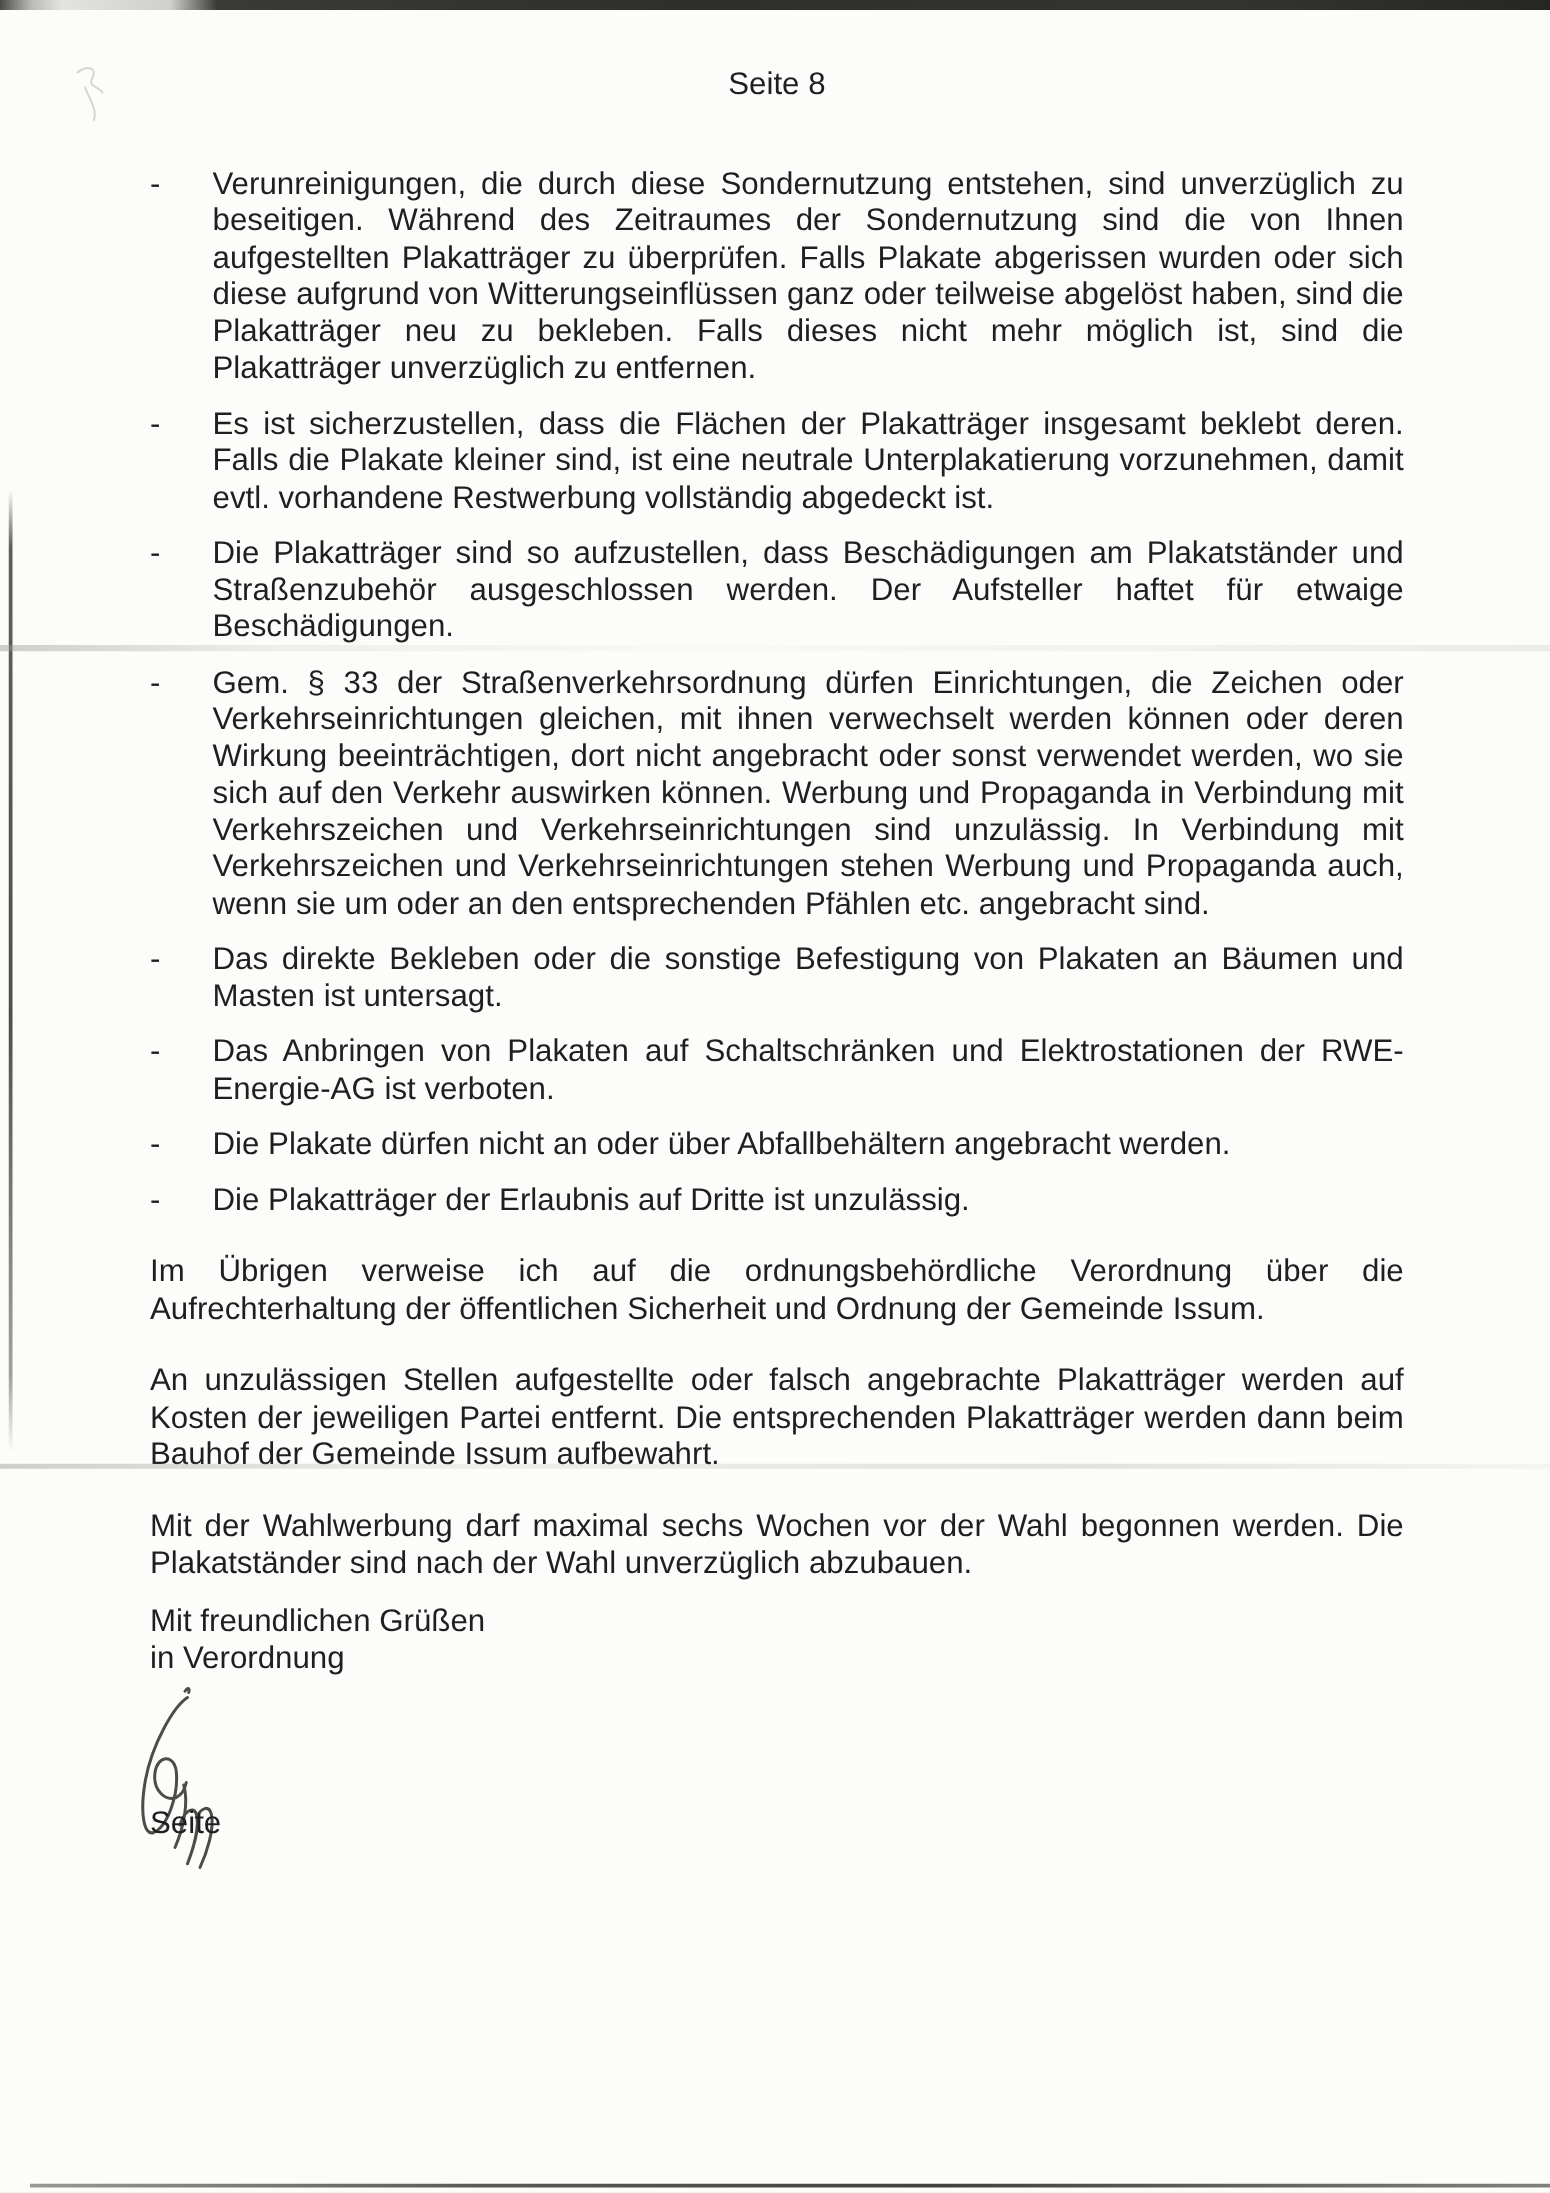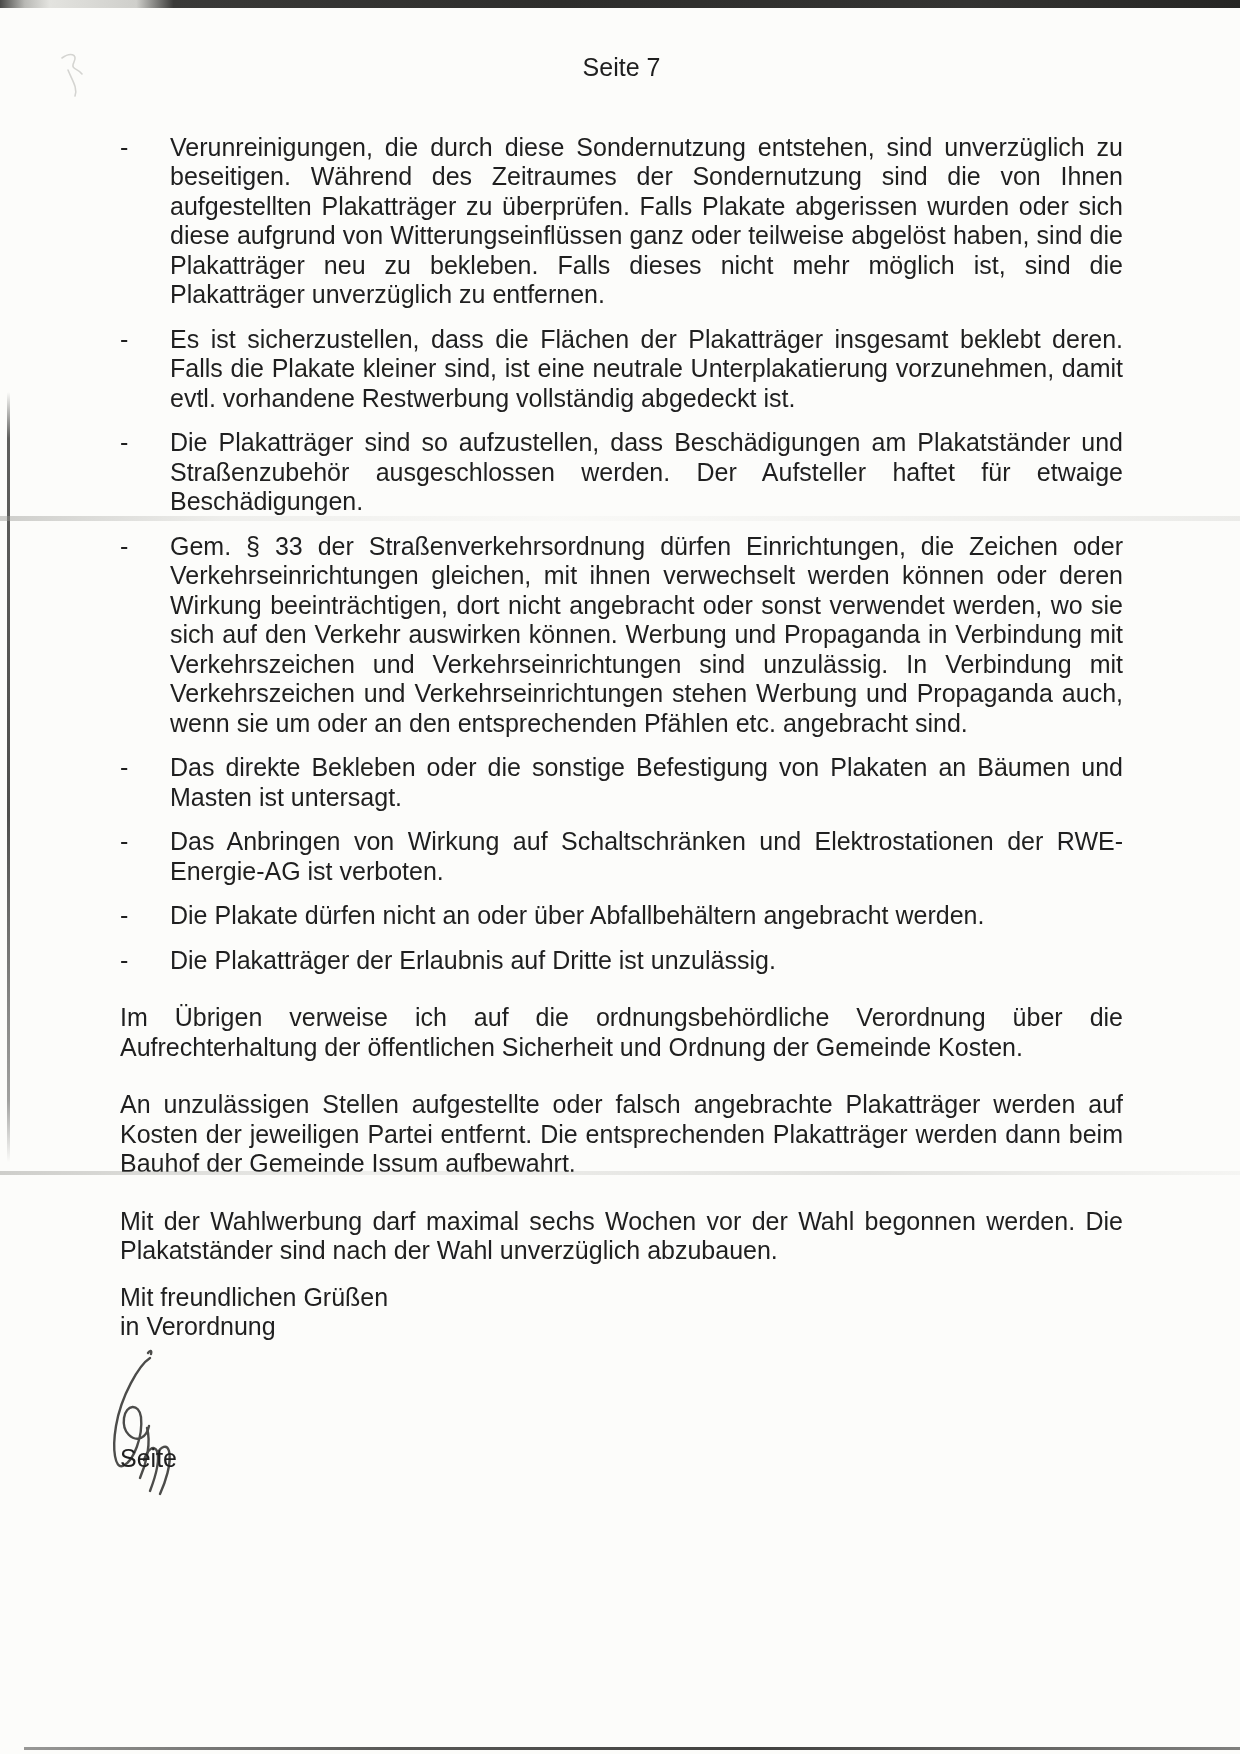--- a/index.html
+++ b/index.html
@@ -125,21 +125,21 @@
 
 <div class="page">
 
   <div class="scan-edge-top"></div>
   <svg class="scan-smudge" viewBox="0 0 60 70">
     <path d="M14 18 C 22 12, 30 14, 26 22 C 22 30, 30 28, 34 34 M 20 30 C 24 40, 30 48, 27 56" fill="none" stroke="#b5b5b0" stroke-width="1.6" stroke-linecap="round"></path>
   </svg>
 
   <div class="content">
 
-    <div class="page-number">Seite 7</div>
+    <div class="page-number">Seite 8</div>
 
     <div class="bullet-item">
       <span class="bullet-marker">-</span>
       <p class="bullet-text">Verunreinigungen, die durch diese Sondernutzung entstehen, sind unverzüglich zu beseitigen. Während des Zeitraumes der Sondernutzung sind die von Ihnen aufgestellten Plakatträger zu überprüfen. Falls Plakate abgerissen wurden oder sich diese aufgrund von Witterungseinflüssen ganz oder teilweise abgelöst haben, sind die Plakatträger neu zu bekleben. Falls dieses nicht mehr möglich ist, sind die Plakatträger unverzüglich zu entfernen.</p>
     </div>
     <div class="bullet-item">
       <span class="bullet-marker">-</span>
       <p class="bullet-text">Es ist sicherzustellen, dass die Flächen der Plakatträger insgesamt beklebt deren. Falls die Plakate kleiner sind, ist eine neutrale Unterplakatierung vorzunehmen, damit evtl. vorhandene Restwerbung vollständig abgedeckt ist.</p>
     </div>
     <div class="bullet-item">
@@ -149,32 +149,32 @@
     <div class="bullet-item">
       <span class="bullet-marker">-</span>
       <p class="bullet-text">Gem. § 33 der Straßenverkehrsordnung dürfen Einrichtungen, die Zeichen oder Verkehrseinrichtungen gleichen, mit ihnen verwechselt werden können oder deren Wirkung beeinträchtigen, dort nicht angebracht oder sonst verwendet werden, wo sie sich auf den Verkehr auswirken können. Werbung und Propaganda in Verbindung mit Verkehrszeichen und Verkehrseinrichtungen sind unzulässig. In Verbindung mit Verkehrszeichen und Verkehrseinrichtungen stehen Werbung und Propaganda auch, wenn sie um oder an den entsprechenden Pfählen etc. angebracht sind.</p>
     </div>
     <div class="bullet-item">
       <span class="bullet-marker">-</span>
       <p class="bullet-text">Das direkte Bekleben oder die sonstige Befestigung von Plakaten an Bäumen und Masten ist untersagt.</p>
     </div>
     <div class="bullet-item">
       <span class="bullet-marker">-</span>
-      <p class="bullet-text">Das Anbringen von Wirkung auf Schaltschränken und Elektrostationen der RWE-Energie-AG ist verboten.</p>
+      <p class="bullet-text">Das Anbringen von Plakaten auf Schaltschränken und Elektrostationen der RWE-Energie-AG ist verboten.</p>
     </div>
     <div class="bullet-item">
       <span class="bullet-marker">-</span>
       <p class="bullet-text">Die Plakate dürfen nicht an oder über Abfallbehältern angebracht werden.</p>
     </div>
     <div class="bullet-item">
       <span class="bullet-marker">-</span>
       <p class="bullet-text">Die Plakatträger der Erlaubnis auf Dritte ist unzulässig.</p>
     </div>
 
-    <p class="para">Im Übrigen verweise ich auf die ordnungsbehördliche Verordnung über die Aufrechterhaltung der öffentlichen Sicherheit und Ordnung der Gemeinde Kosten.</p>
+    <p class="para">Im Übrigen verweise ich auf die ordnungsbehördliche Verordnung über die Aufrechterhaltung der öffentlichen Sicherheit und Ordnung der Gemeinde Issum.</p>
     <p class="para">An unzulässigen Stellen aufgestellte oder falsch angebrachte Plakatträger werden auf Kosten der jeweiligen Partei entfernt. Die entsprechenden Plakatträger werden dann beim Bauhof der Gemeinde Issum aufbewahrt.</p>
     <p class="para">Mit der Wahlwerbung darf maximal sechs Wochen vor der Wahl begonnen werden. Die Plakatständer sind nach der Wahl unverzüglich abzubauen.</p>
 
     <div class="closing-block">
       <div class="closing-line">Mit freundlichen Grüßen</div>
       <div class="closing-line">in Verordnung</div>
     </div>
 
     <div class="sig-area">
       <svg class="signature-svg" viewBox="0 0 80 150">

